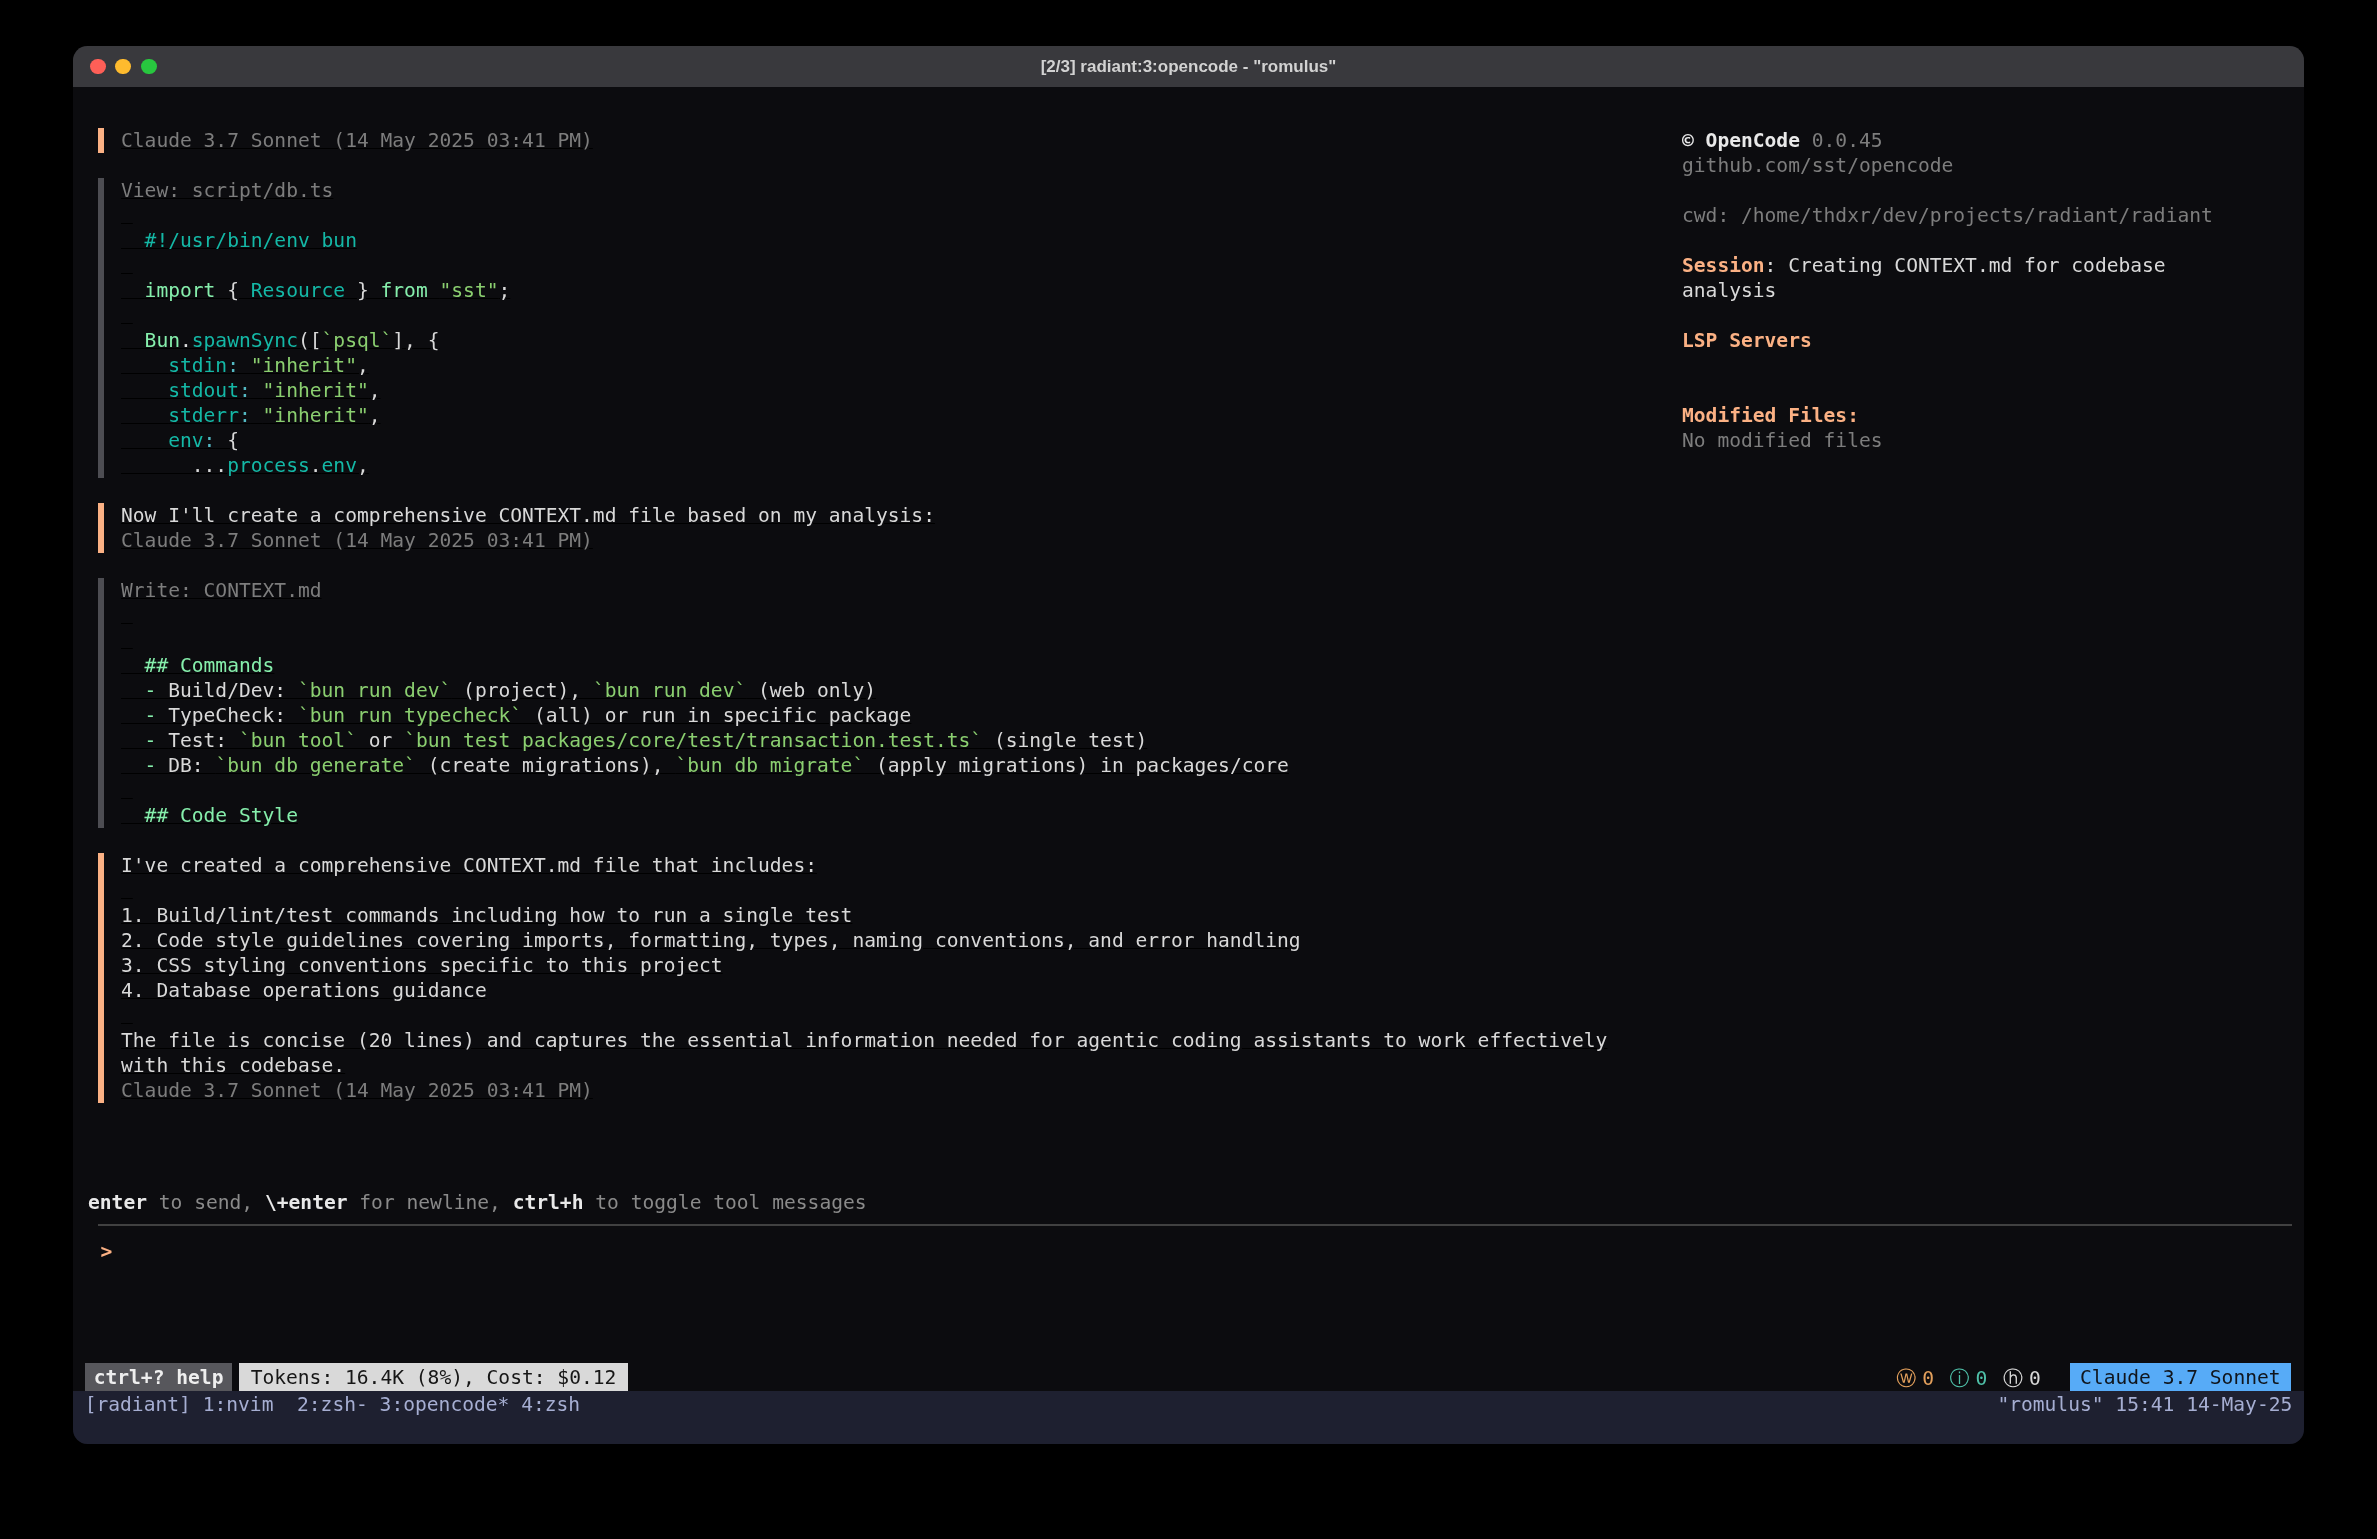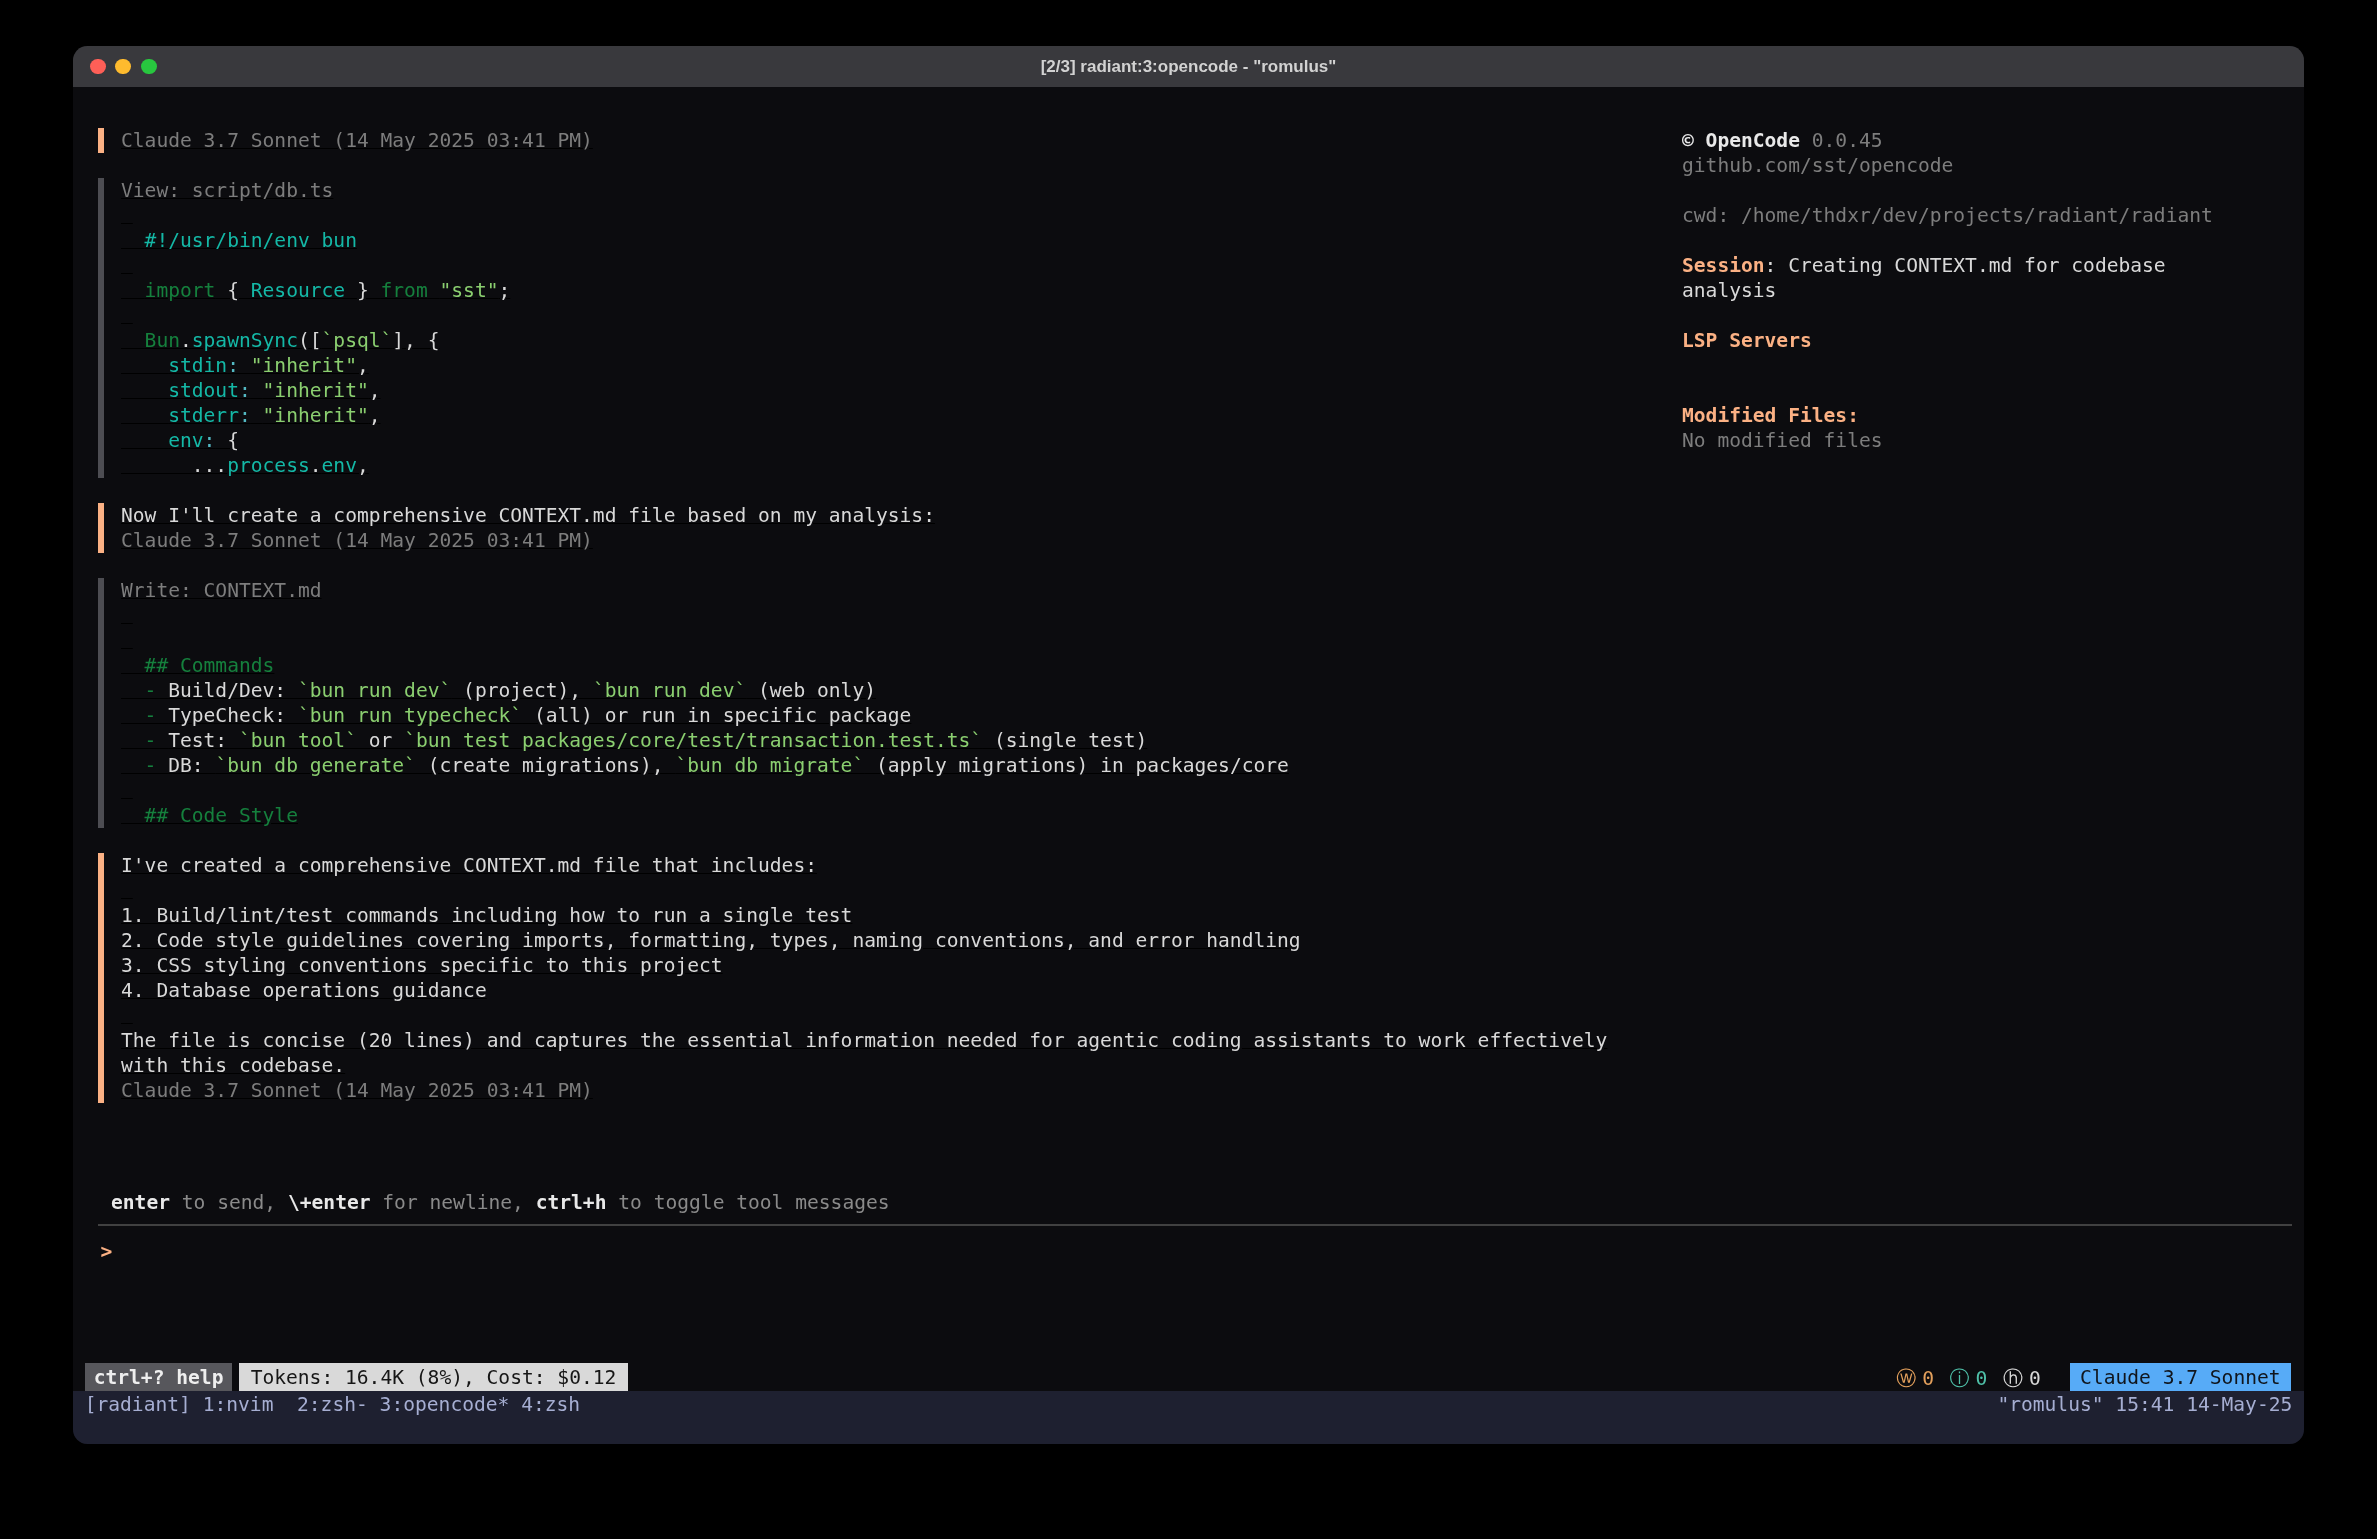--- a/index.html
+++ b/index.html
@@ -27,34 +27,34 @@
 
   
   .chat { position:absolute; left:25px; top:82px; }
   .block { border-left:6.5px solid #4d4d52; padding-left:17px; margin-bottom:25px;text-decoration:underline; }
   .block.bar-orange { border-left-color:#fbb184; }
   .block.bar-gray { border-left-color:#4d4d52; }
   .line { height:25px; line-height:25px; font-size:19.6px; white-space:pre; color:#d9d9d9; }
 
   .s-bright { color:#d9d9d9; }
   .s-muted { color:#7d7d7d; }
-  .s-blue { color:#15803d; }
+  .s-blue { color:#86efac; }
   .s-red { color:#14b8a6; }
   .s-green { color:#8bcf70; }
   .s-cyan { color:#53b8c2; }
   .s-orange-bold { color:#fbb184; font-weight:bold; }
   .s-bright-bold { color:#e9e9e9; font-weight:bold; }
   .s-bold { color:#e9e9e9; font-weight:bold; }
   .s-hintmuted { color:#8a8a8a; }
 
   
   .sidebar { position:absolute; left:1609px; top:82px; width:613px; }
 
   
-  .hint { position:absolute; left:38px; top:1144px; height:25px; line-height:25px; font-size:19.6px; white-space:pre; }
+  .hint { position:absolute; left:15px; top:1144px; height:25px; line-height:25px; font-size:19.6px; white-space:pre; }
   .divider { position:absolute; left:25px; right:11.7px; top:1178px; height:2px; background:#414141; }
   .editor { position:absolute; left:25px; right:11.7px; top:1182px; height:130px; }
   .prompt-line { position:absolute; left:2.6px; top:11px; height:25px; line-height:25px; font-size:19.6px; }
   .prompt-symbol { color:#fbb184; font-weight:bold; }
 
   
   .statusrow { position:absolute; left:11.7px; right:13px; top:1317px; height:29px; display:flex; align-items:flex-end; font-size:19.6px; }
   .chip-help { background:#57575c; color:#eeeeee; font-weight:bold; padding:0 9px; height:29px; line-height:29px; white-space:pre; }
   .chip-tokens { background:#d9d9d9; color:#161616; padding:0 11.7px; height:29px; line-height:29px; margin-left:6.5px; white-space:pre; }
   .spacer { flex:1; }

